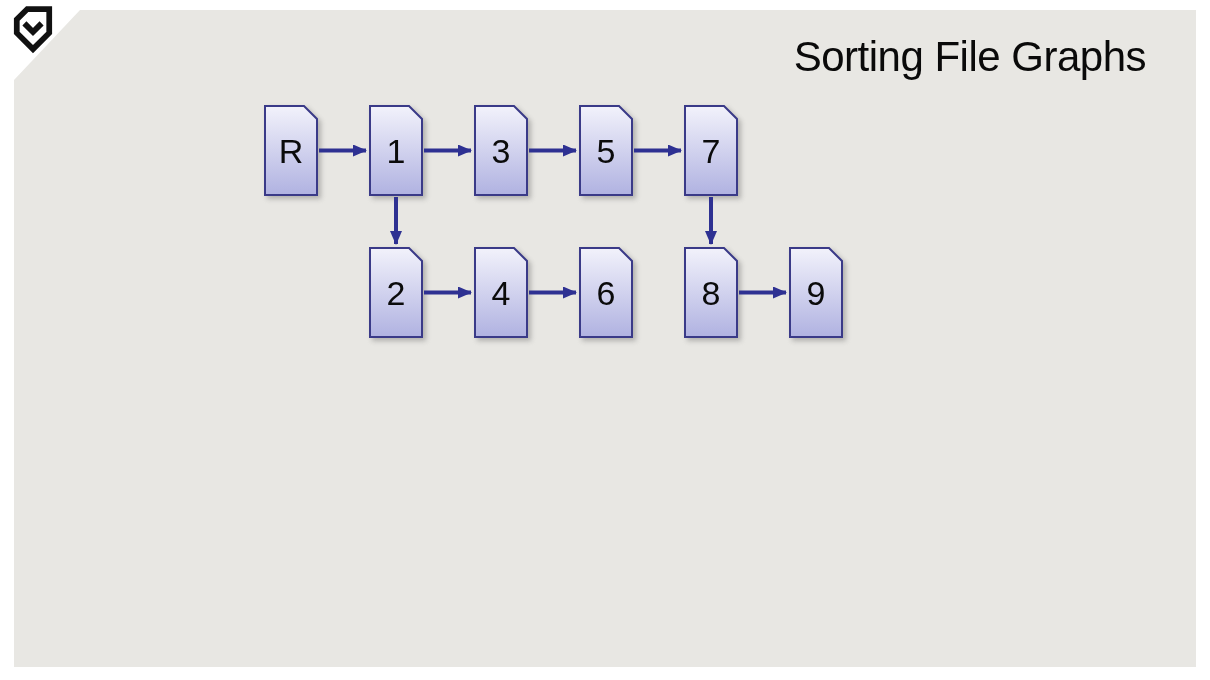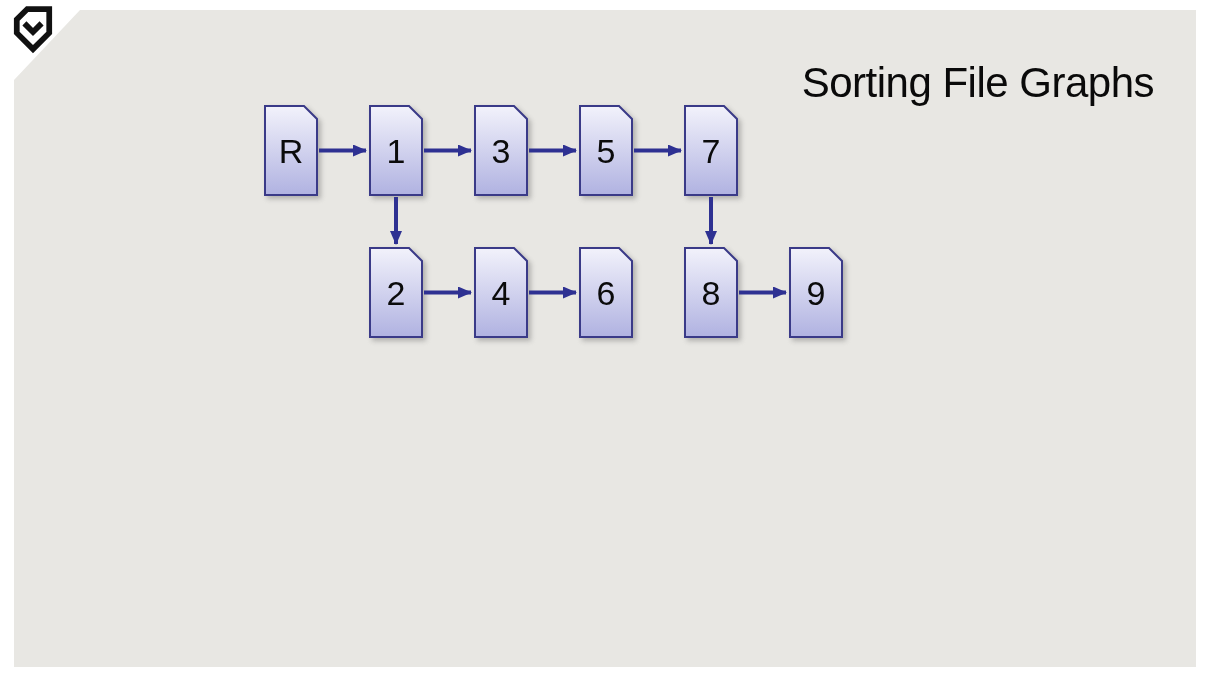--- a/index.html
+++ b/index.html
@@ -23,26 +23,25 @@
   }
   .logo {
     position: absolute;
     left: 12px; top: 5px;
     width: 42px; height: 52px;
     color: var(--logo-color, #111111);
   }
   .slide-title {
     position: absolute;
     top: 33px;
-    right: 56px;
+    right: 64px;
     font-size: 42px;
     letter-spacing: -0.5px;
     color: var(--title-color, #0a0a0a);
     white-space: nowrap;
-    margin-top: 26px;
   }
   .diagram-svg {
     position: absolute;
     left: 0; top: 0;
     width: 1210px; height: 680px;
   }
   .node-shape {
     fill: url(#nodeGrad);
     stroke: var(--node-border, #3a3a88);
     stroke-width: 2;

